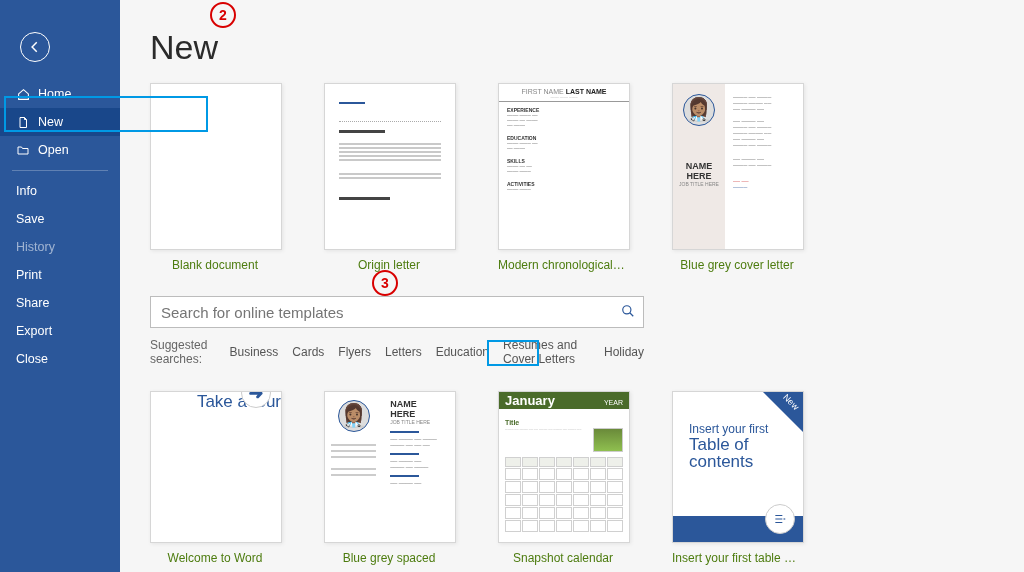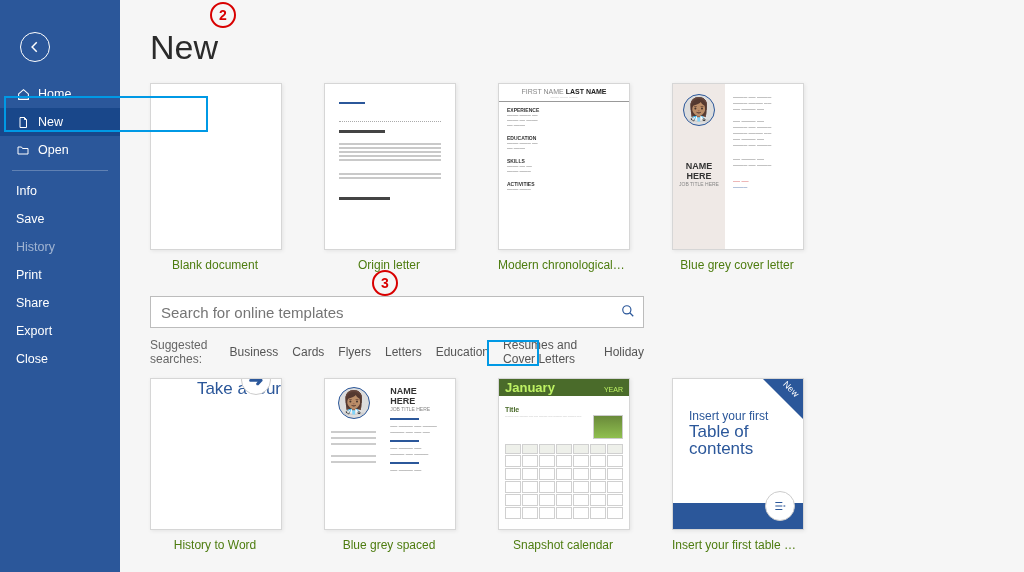--- a/index.html
+++ b/index.html
@@ -138,21 +138,21 @@
   width: 30px;
   text-align: center;
   color: #2b579a;
   font-size: 15px;
 }
 .suggested {
   display: flex;
   align-items: center;
   gap: 14px;
   margin-top: 10px;
-  margin-bottom: 12px;
+  margin-bottom: 25px;
   font-size: 12px;
   color: #666;
 }
 .suggested a {
   color: #555;
   text-decoration: none;
   cursor: pointer;
 }
 .row2 .thumb {
   width: 130px;
@@ -195,21 +195,21 @@
   position:absolute; right:10px; top:-14px;
   width:28px; height:28px; border-radius:50%;
   background:#fff; border:1px solid #ccc;
   display:flex; align-items:center; justify-content:center;
   color:#2b579a; font-size:18px; font-weight:bold;
 }
 
 .aa { color:#2b579a; font-size:26px; font-weight:600; padding:12px 14px 10px; }
 .aa + div { border-top:1px solid #d9d9d9; }
 
-.calhead { background:#4a6b2a; color:#bef264; font-size:13px; font-weight:bold; padding:1px 6px; display:flex; justify-content:space-between; align-items:baseline; }
+.calhead { background:#4a6b2a; color:#ffffff; font-size:13px; font-weight:bold; padding:1px 6px; display:flex; justify-content:space-between; align-items:baseline; }
 .calhead .yr { font-size:7px; font-weight:normal; }
 .calbody { padding:4px 6px; }
 .calbody .t { font-size:7px; color:#4a6b2a; font-weight:bold; }
 .calgrid {
   margin-top: 5px;
   display: grid;
   grid-template-columns: repeat(7, 1fr);
   grid-template-rows: 10px repeat(5, 12px);
   gap: 1px;
 }
@@ -440,21 +440,21 @@
 
       <div class="card">
         <div class="thumb">
           <div class="tour">
             <div class="txt">Take a tour</div>
             <div class="bar">
                 <div class="arrowcirc">➜</div>
               </div>
           </div>
         </div>
-        <div class="card-label">History to Word</div>
+        <div class="card-label">Welcome to Word</div>
       </div>
 
 
       <div class="card">
         <div class="thumb">
           <div class="bgtile">
             <div class="l" style="background:#fff;width:44%;padding-top:8px;">
               <div class="avatar">👩🏽‍⚕️</div>
               <div style="height:4px;"></div>
               <div style="width:80%;height:2px;background:#ccc;margin:2px 0;"></div>

